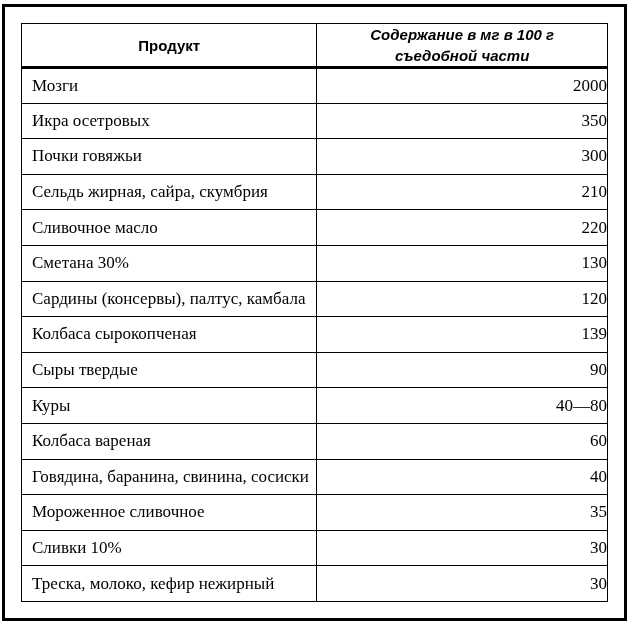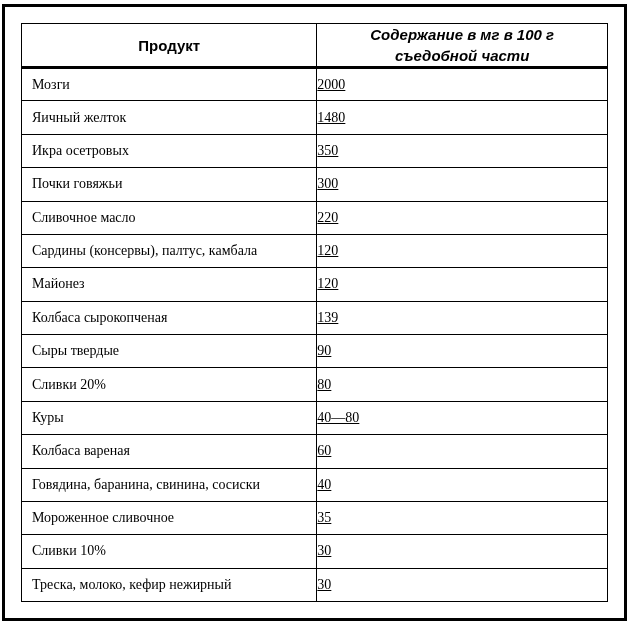--- a/index.html
+++ b/index.html
@@ -34,79 +34,75 @@
     font-size: 15px;
     line-height: 1.4;
     text-align: center;
     vertical-align: middle;
     border-bottom: 3px solid var(--border-color, #000) !important;
   }
   th.col-product { width: 50.4%; }
   th.col-value   { padding: 0 32px; font-style: italic; }
   tbody tr { height: 28px; }
   td {
-    font-size: 14px;
+    font-size: 17px;
     vertical-align: middle;
     white-space: nowrap;
     overflow: hidden;
   }
   td.product-cell { text-align: left; padding-left: 10px; padding-right: 4px; }
-  td.value-cell   { text-align: left; text-decoration: underline; }
+  td.value-cell   { text-align: right; }
 </style>
 </head>
 <body>
 
 <div class="table-outer">
   <table class="chol-table">
     <thead>
       <tr>
         <th class="col-product">Продукт</th>
         <th class="col-value">Содержание в мг в 100 г съедобной части</th>
       </tr>
     </thead>
     <tbody id="table-body">
         <tr>
           <td class="product-cell">Мозги</td>
           <td class="value-cell">2000</td>
         </tr>
         <tr>
-          <td class="product-cell">Яичный желток</td>
-          <td class="value-cell">1480</td>
-        </tr>
-        <tr>
           <td class="product-cell">Икра осетровых</td>
           <td class="value-cell">350</td>
         </tr>
         <tr>
           <td class="product-cell">Почки говяжьи</td>
           <td class="value-cell">300</td>
         </tr>
         <tr>
+          <td class="product-cell">Сельдь жирная, сайра, скумбрия</td>
+          <td class="value-cell">210</td>
+        </tr>
+        <tr>
           <td class="product-cell">Сливочное масло</td>
           <td class="value-cell">220</td>
         </tr>
         <tr>
-          <td class="product-cell">Сардины (консервы), палтус, камбала</td>
-          <td class="value-cell">120</td>
+          <td class="product-cell">Сметана 30%</td>
+          <td class="value-cell">130</td>
         </tr>
         <tr>
-          <td class="product-cell">Майонез</td>
+          <td class="product-cell">Сардины (консервы), палтус, камбала</td>
           <td class="value-cell">120</td>
         </tr>
         <tr>
           <td class="product-cell">Колбаса сырокопченая</td>
           <td class="value-cell">139</td>
         </tr>
         <tr>
           <td class="product-cell">Сыры твердые</td>
           <td class="value-cell">90</td>
-        </tr>
-        <tr>
-          <td class="product-cell">Сливки 20%</td>
-          <td class="value-cell">80</td>
         </tr>
         <tr>
           <td class="product-cell">Куры</td>
           <td class="value-cell">40—80</td>
         </tr>
         <tr>
           <td class="product-cell">Колбаса вареная</td>
           <td class="value-cell">60</td>
         </tr>
         <tr>

